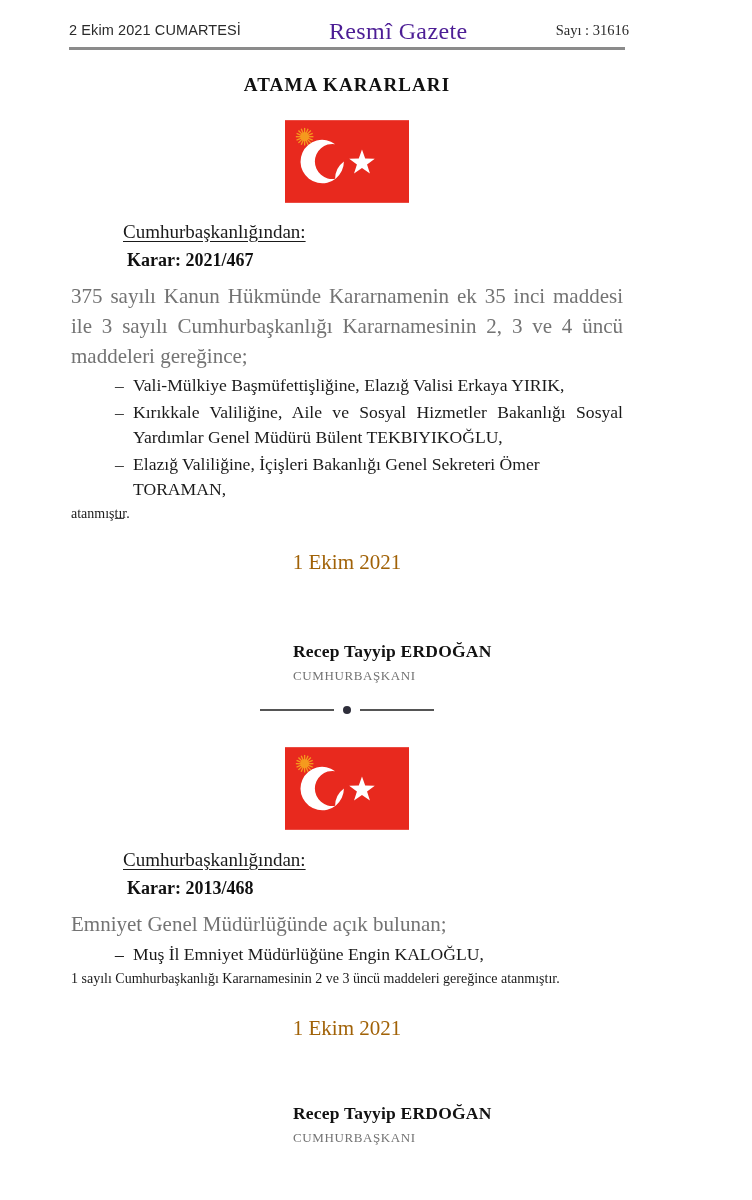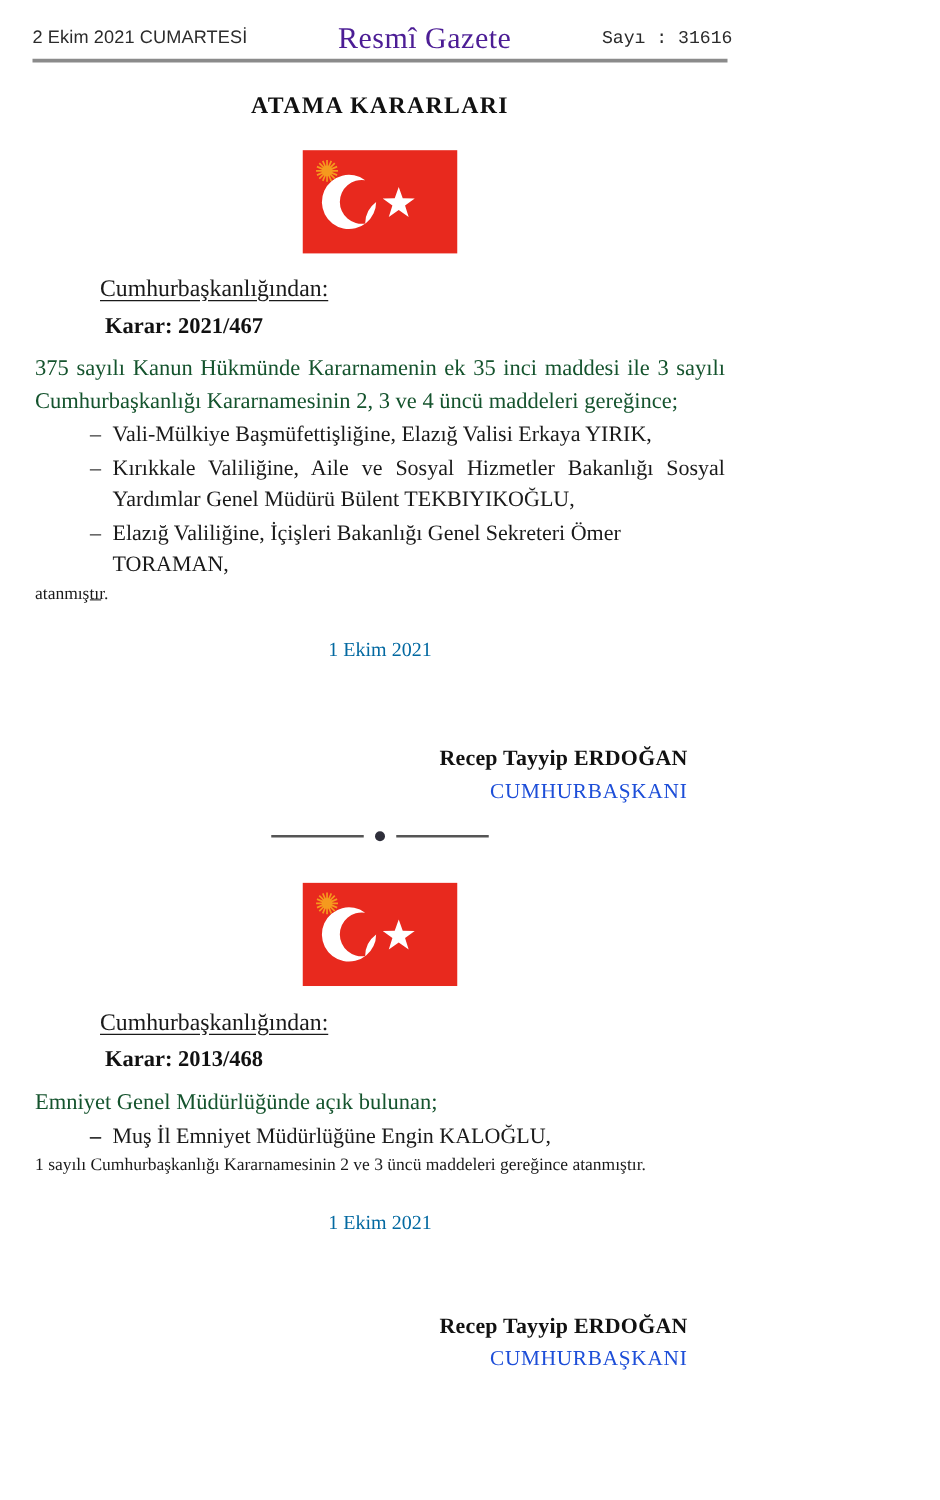--- a/index.html
+++ b/index.html
@@ -14,20 +14,21 @@
     color: #1a1a1a;
     position: relative;
     overflow: hidden;
   }
 
   .page {
     width: 608px;
     height: 1200px;
     position: relative;
     box-sizing: border-box;
+    margin-left: 43px;
   }
 
   
   .masthead {
     display: flex;
     align-items: baseline;
     justify-content: space-between;
     padding: 14px 22px 0 26px;
     box-sizing: border-box;
   }
@@ -42,21 +43,21 @@
     font-family: "Liberation Serif", serif;
     font-size: 24px;
     font-weight: normal;
     color: #4c1d95;
     letter-spacing: .4px;
     white-space: nowrap;
     position: relative;
     top: 4px;
   }
   .masthead-issue {
-    font-family: Liberation Mono, monospace;
+    font-family: Liberation Serif, serif;
     font-size: 14.5px;
     color: #2b2b2b;
     white-space: nowrap;
   }
   .masthead-rule {
     height: 3px;
     background: #8b8b8b;
     margin: 6px 26px 0 26px;
   }
 
@@ -94,25 +95,25 @@
     color: #1a1a1a;
   }
   .karar {
     margin-left: 56px;
     margin-top: 7px;
     font-size: 18px;
     font-weight: bold;
     color: #111;
   }
   .body-text {
-    font-size: 18px;
+    font-size: 21px;
     line-height: 1.42;
     text-align: justify;
     margin-top: 11px;
-    color: #14532d;
+    color: #737373;
     font-family: Liberation Serif, serif;
   }
   .body-text.nojustify { text-align: left; }
 
   .bullet-list {
     list-style: none;
     margin: 0;
     padding: 0;
   }
   .bullet-list li {
@@ -132,41 +133,41 @@
   }
   .tail-line {
     font-size: 14px;
     line-height: 1.42;
     margin-top: 2px;
     color: #1a1a1a;
   }
 
   .decree-date {
     text-align: center;
-    font-size: 16px;
-    color: #0369a1;
+    font-size: 21px;
+    color: #a16207;
   }
 
   .signature {
-    text-align: right;
+    text-align: left;
     width: 300px;
     margin-left: auto;
     margin-right: 30px;
   }
   .sign-name {
     font-size: 17.5px;
     font-weight: bold;
     letter-spacing: .2px;
     color: #111;
   }
   .sign-title {
-    font-size: 17px;
+    font-size: 13px;
     letter-spacing: .6px;
     margin-top: 6px;
-    color: #1d4ed8;
+    color: #737373;
   }
 
   
   .divider {
     display: flex;
     align-items: center;
     justify-content: center;
     gap: 9px;
   }
   .divider .bar {

